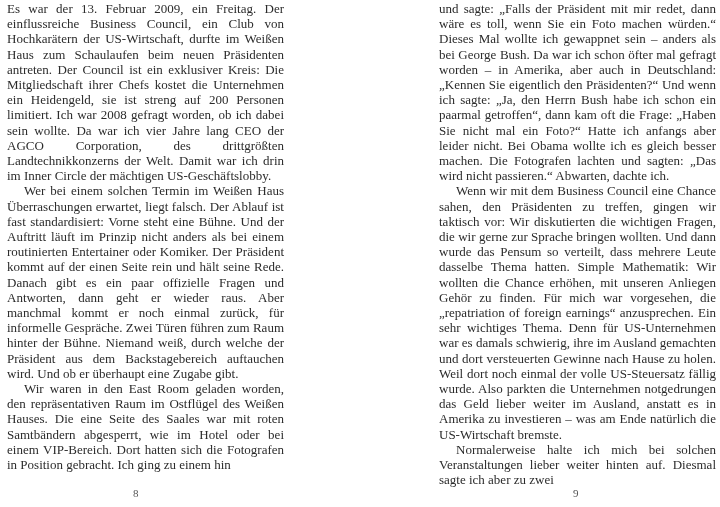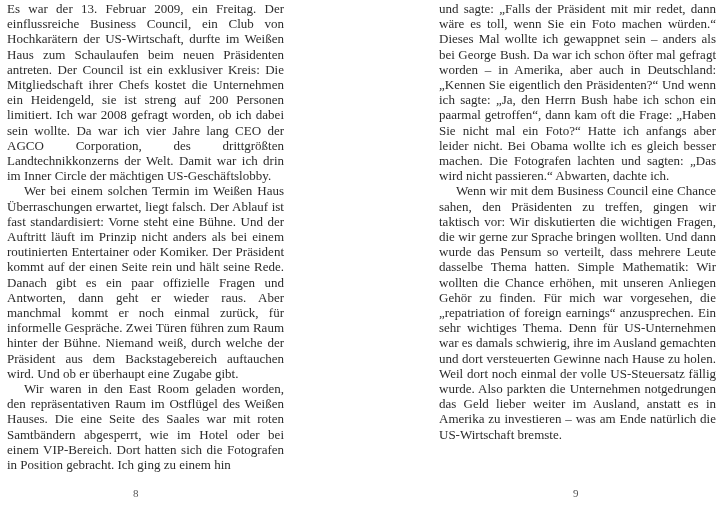--- a/index.html
+++ b/index.html
@@ -78,17 +78,18 @@
       <p>Wer bei einem solchen Termin im Weißen Haus Überraschungen erwartet, liegt falsch. Der Ablauf ist fast standardisiert: Vorne steht eine Bühne. Und der Auftritt läuft im Prinzip nicht anders als bei einem routinierten Entertainer oder Komiker. Der Präsident kommt auf der einen Seite rein und hält seine Rede. Danach gibt es ein paar offizielle Fragen und Antworten, dann geht er wieder raus. Aber manchmal kommt er noch einmal zurück, für informelle Gespräche. Zwei Türen führen zum Raum hinter der Bühne. Niemand weiß, durch welche der Präsident aus dem Backstagebereich auftauchen wird. Und ob er überhaupt eine Zugabe gibt.</p>
       <p>Wir waren in den East Room geladen worden, den repräsentativen Raum im Ostflügel des Weißen Hauses. Die eine Seite des Saales war mit roten Samtbändern abgesperrt, wie im Hotel oder bei einem VIP-Bereich. Dort hatten sich die Fotografen in Position gebracht. Ich ging zu einem hin</p>
     </div>
     <div class="folio">8</div>
   </div>
 
   <div class="page right">
     <div class="textblock">
       <p class="noindent">und sagte: „Falls der Präsident mit mir redet, dann wäre es toll, wenn Sie ein Foto machen würden.“ Dieses Mal wollte ich gewappnet sein – anders als bei George Bush. Da war ich schon öfter mal gefragt worden – in Amerika, aber auch in Deutschland: „Kennen Sie eigentlich den Präsidenten?“ Und wenn ich sagte: „Ja, den Herrn Bush habe ich schon ein paarmal getroffen“, dann kam oft die Frage: „Haben Sie nicht mal ein Foto?“ Hatte ich anfangs aber leider nicht. Bei Obama wollte ich es gleich besser machen. Die Fotografen lachten und sagten: „Das wird nicht passieren.“ Abwarten, dachte ich.</p>
       <p>Wenn wir mit dem Business Council eine Chance sahen, den Präsidenten zu treffen, gingen wir taktisch vor: Wir diskutierten die wichtigen Fragen, die wir gerne zur Sprache bringen wollten. Und dann wurde das Pensum so verteilt, dass mehrere Leute dasselbe Thema hatten. Simple Mathematik: Wir wollten die Chance erhöhen, mit unseren Anliegen Gehör zu finden. Für mich war vorgesehen, die „repatriation of foreign earnings“ anzusprechen. Ein sehr wichtiges Thema. Denn für US-Unternehmen war es damals schwierig, ihre im Ausland gemachten und dort versteuerten Gewinne nach Hause zu holen. Weil dort noch einmal der volle US-Steuersatz fällig wurde. Also parkten die Unternehmen notgedrungen das Geld lieber weiter im Ausland, anstatt es in Amerika zu investieren – was am Ende natürlich die US-Wirtschaft bremste.</p>
+      <p>Normalerweise halte ich mich bei solchen Veranstaltungen lieber weiter hinten auf. Diesmal sagte ich aber zu zwei</p>
     </div>
     <div class="folio">9</div>
   </div>
 
 </div>
 
 </body></html>

